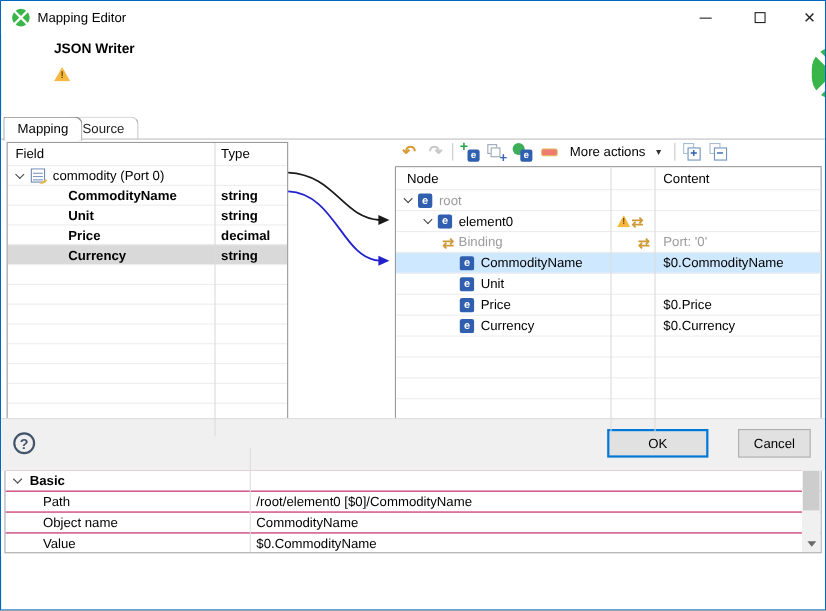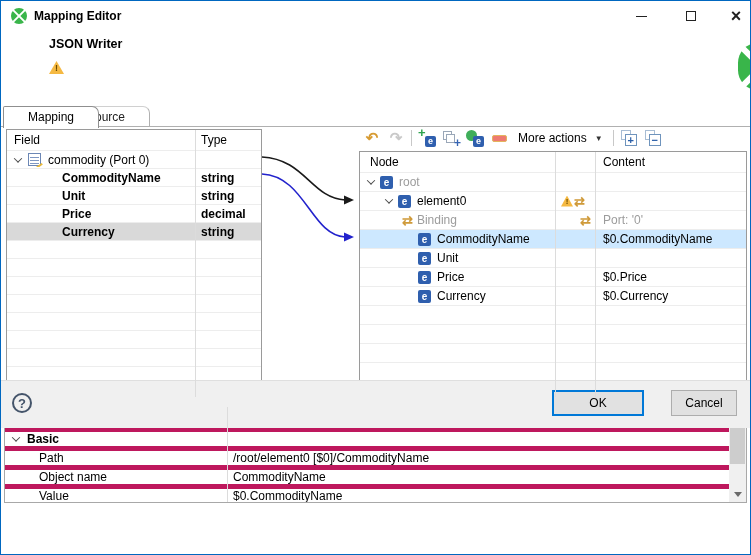--- a/index.html
+++ b/index.html
@@ -4,21 +4,21 @@
 <style>
   * { margin:0; padding:0; box-sizing:border-box; }
   html,body { background:#888; }
   body { font-family:"Liberation Sans", sans-serif; }
   .window {
     position:relative; width:751px; height:555px; background:#fff;
     border:1px solid #0067c0; overflow:hidden;
     font-size:12px; color:#000;
   }
   
-  .titlebar { position:absolute; left:0; top:0; width:100%; height:30px; background:#fff;font-weight:bold; }
+  .titlebar { position:absolute; left:0; top:0; width:100%; height:30px; background:#fff; }
   .app-icon { position:absolute; left:10px; top:7px; width:16px; height:16px;
     background:#39b54a; border-radius:50%; }
   .app-icon::before, .app-icon::after { content:""; position:absolute; left:-1px; top:7px;
     width:18px; height:2px; background:#fff; }
   .app-icon::before { transform:rotate(45deg); }
   .app-icon::after  { transform:rotate(-45deg); }
   .win-title { position:absolute; left:33px; top:0; line-height:30px; }
   .win-btn { position:absolute; top:0; width:34px; height:30px; display:flex;
     align-items:center; justify-content:center; }
   .btn-min { left:623px; } .btn-max { left:673px; } .btn-close { left:718px; }
@@ -36,21 +36,21 @@
   .warn-text { position:absolute; left:27px; top:26px; width:662px; line-height:16px; white-space:nowrap; }
   .logo { position:absolute; left:697px; top:12px; width:47px; height:47px;
     background:#39b54a; border-radius:42%; }
   .logo::before, .logo::after { content:""; position:absolute; left:-4px; top:21px;
     width:55px; height:6px; background:#fff; }
   .logo::before { transform:rotate(45deg); }
   .logo::after  { transform:rotate(-45deg); }
   
   .tabbar { position:absolute; left:0; top:104px; width:100%; height:22px;
     border-bottom:1px solid #b0b0b0; background:#fff; }
-  .tab { position:absolute; top:1px; height:21px; line-height:20px; padding:0 24px; }
+  .tab { position:absolute; top:1px; height:21px; line-height:20px; padding:0 12px; }
   .tab.active { left:2px; background:#fff; border:1px solid #8f8f8f; border-bottom:none;
     border-radius:2px 7px 0 0; z-index:2; height:22px; }
   .tab.inactive { left:62px; border-right:1px solid #b0b0b0; border-top:1px solid #d0d0d0;
     border-radius:0 7px 0 0; color:#222; }
   
   .content { position:absolute; left:0; top:126px; width:100%; height:379px; background:#fff; }
   .vline { position:absolute; top:0; bottom:0; width:1px; background:#dcdcdc; z-index:3; }
   
   .ftable { position:absolute; left:5px; top:2px; width:256px; height:269px;
     border:1px solid #9a9a9a; background:#fff; overflow:hidden; }
@@ -110,21 +110,21 @@
     border-radius:2px; font-size:10px; font-weight:bold; line-height:13px; text-align:center; flex:none; }
   .bind-g { color:#cf9a3a; font-size:13px; font-weight:bold; line-height:13px; flex:none; }
   .warn-tri.small { width:12px; height:11px; flex:none; }
   .warn-tri.small span { font-size:8px; line-height:10px; }
   
   .splitter { position:absolute; left:0; top:271px; width:100%; height:8px; background:#f3f3f3; }
   
   .ptable { position:absolute; left:3px; top:279px; width:743px; height:97px;
     border:1px solid #a8a8a8; background:#fff; overflow:hidden; }
   .pt-header { display:flex; height:20px; align-items:center; }
-  .pt-row { display:flex; height:19px; align-items:center; border-top:5px solid #be185d;justify-content:flex-end; }
+  .pt-row { display:flex; height:19px; align-items:center; border-top:1px solid #be185d;justify-content:flex-end; }
   .pt-col1 { width:222px; display:flex; align-items:center; overflow:hidden; }
   .pt-col2 { flex:1; padding-left:6px; }
   .pt-group { font-weight:bold; }
   .scrollbar { position:absolute; right:0; top:0; width:17px; height:95px; background:#f0f0f0; }
   .sb-btn { position:absolute; left:0; width:17px; height:16px; display:flex;
     align-items:center; justify-content:center; }
   .sb-up { top:0; } .sb-down { bottom:0; }
   .sb-arrow-up { width:0; height:0; border-left:4px solid transparent; border-right:4px solid transparent;
     border-bottom:5px solid #6a6a6a; }
   .sb-arrow-down { width:0; height:0; border-left:4px solid transparent; border-right:4px solid transparent;

